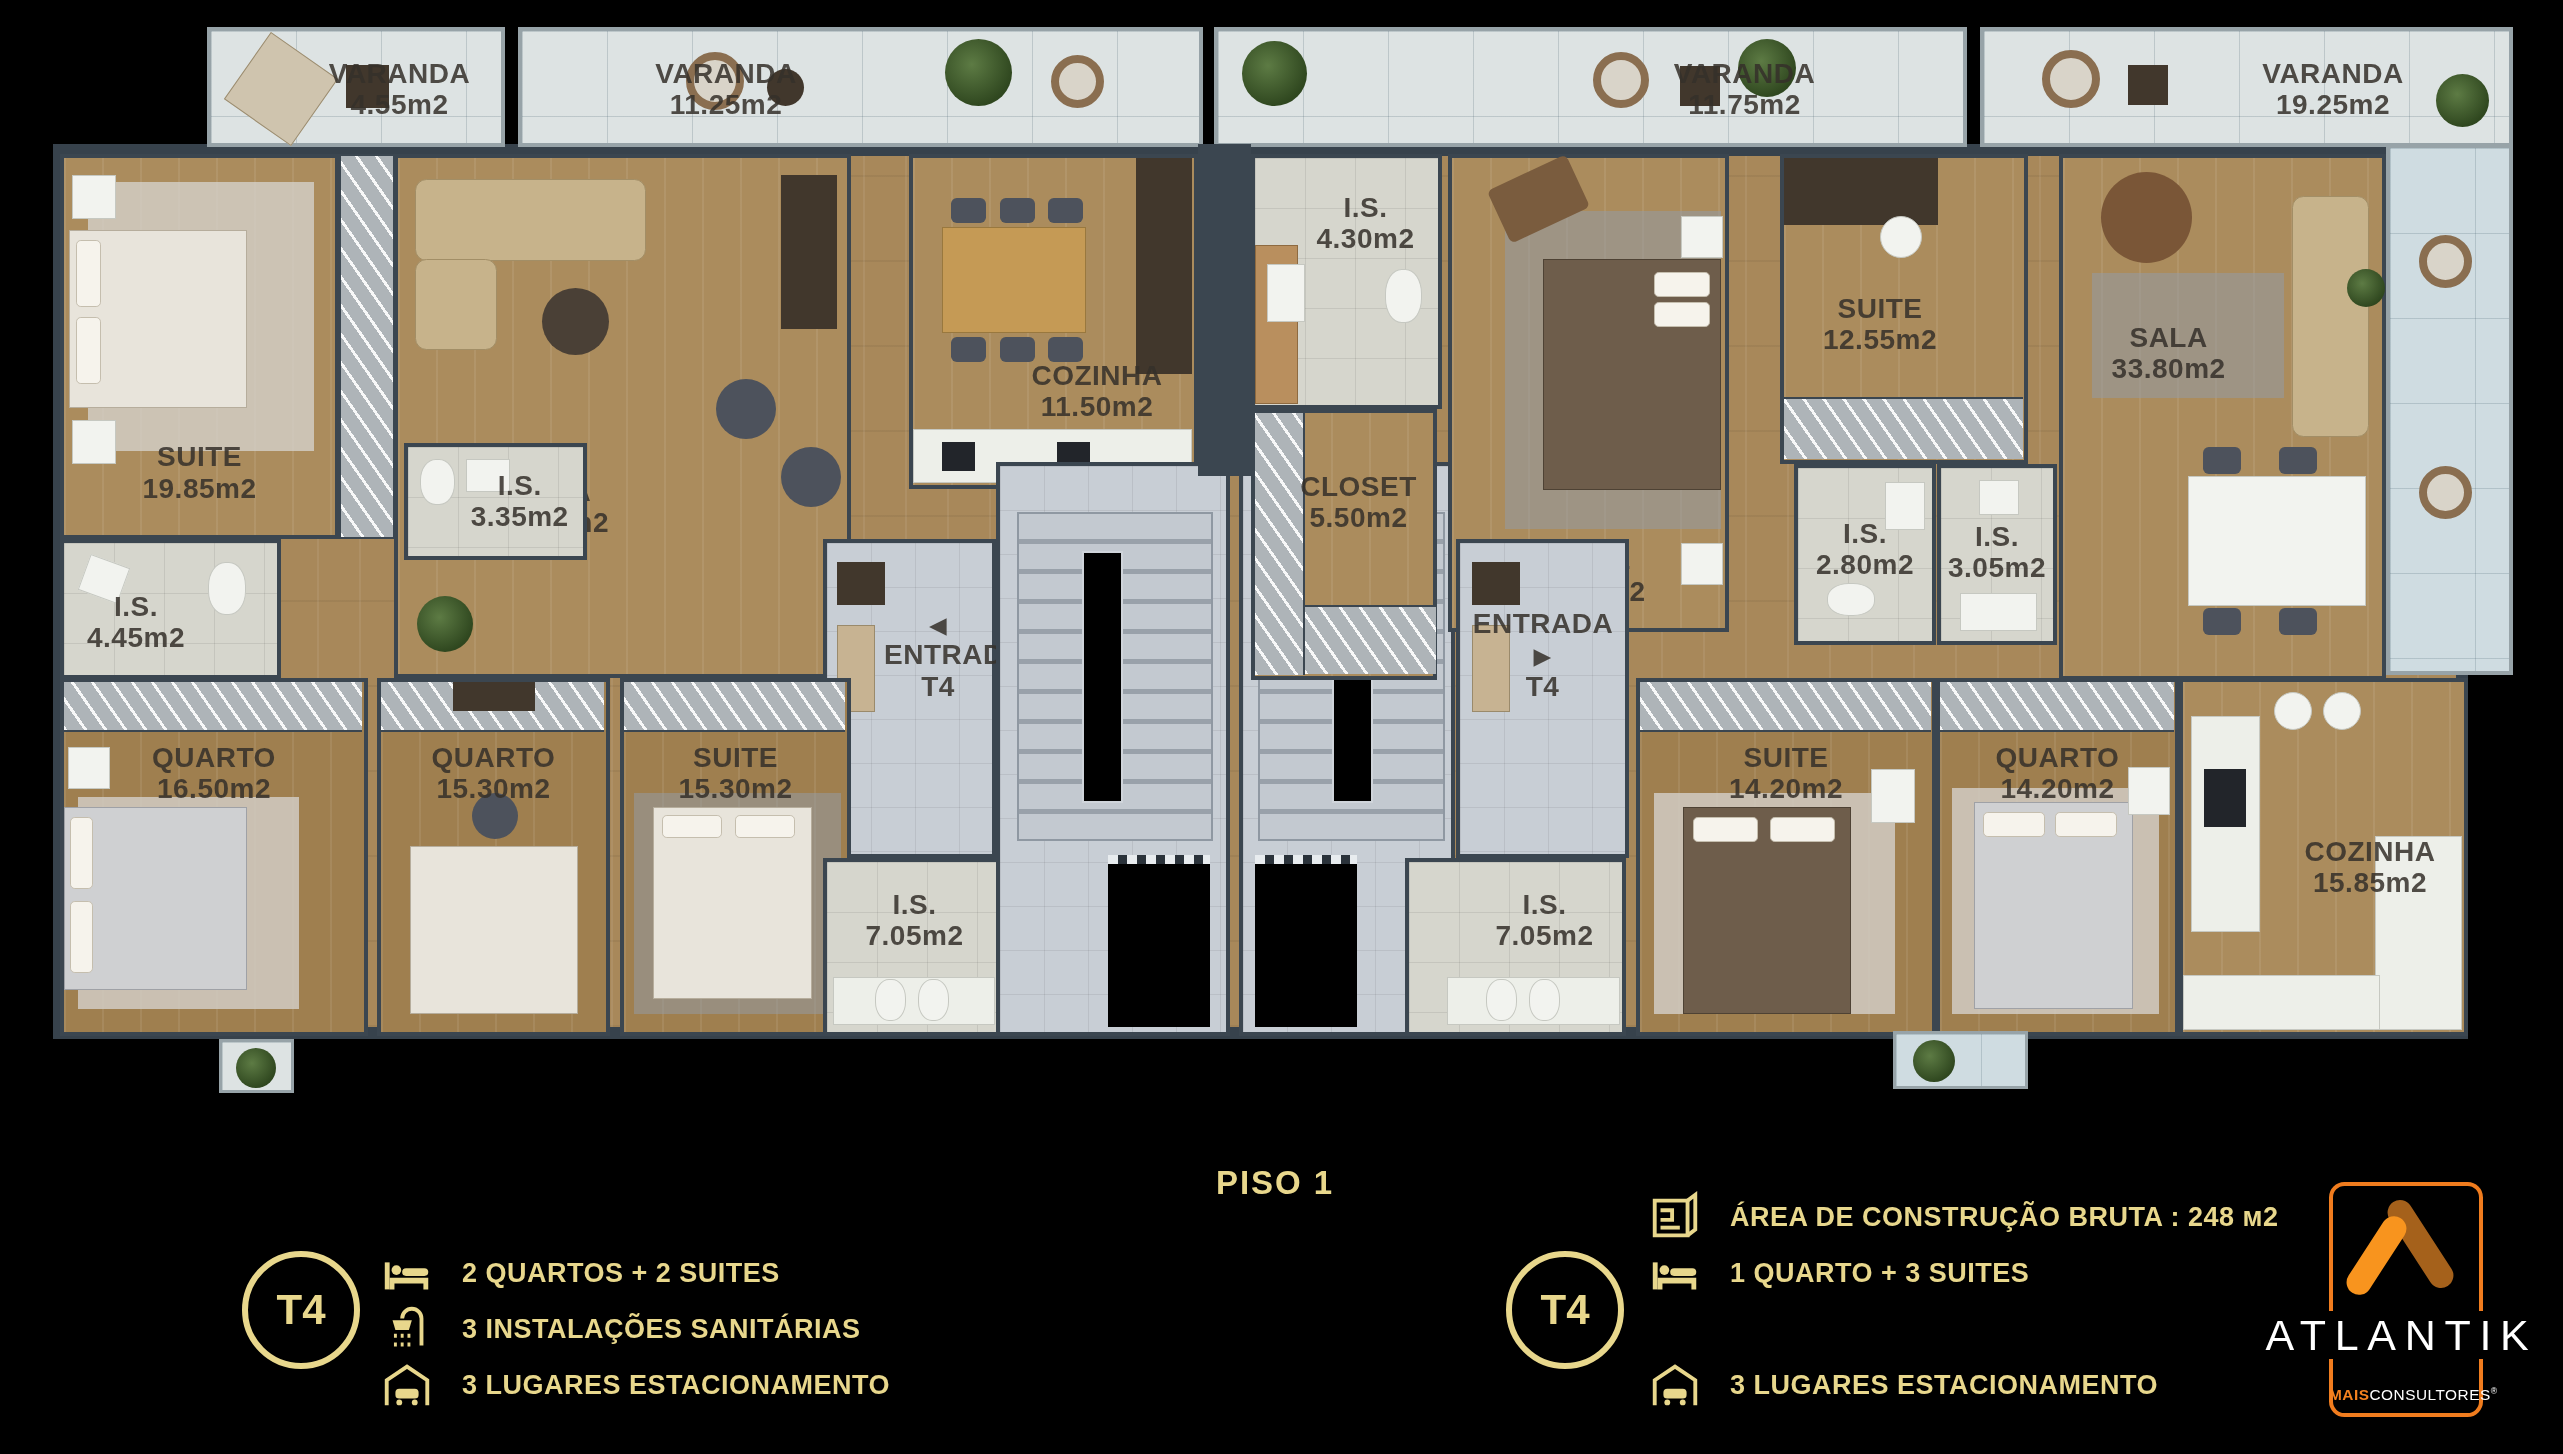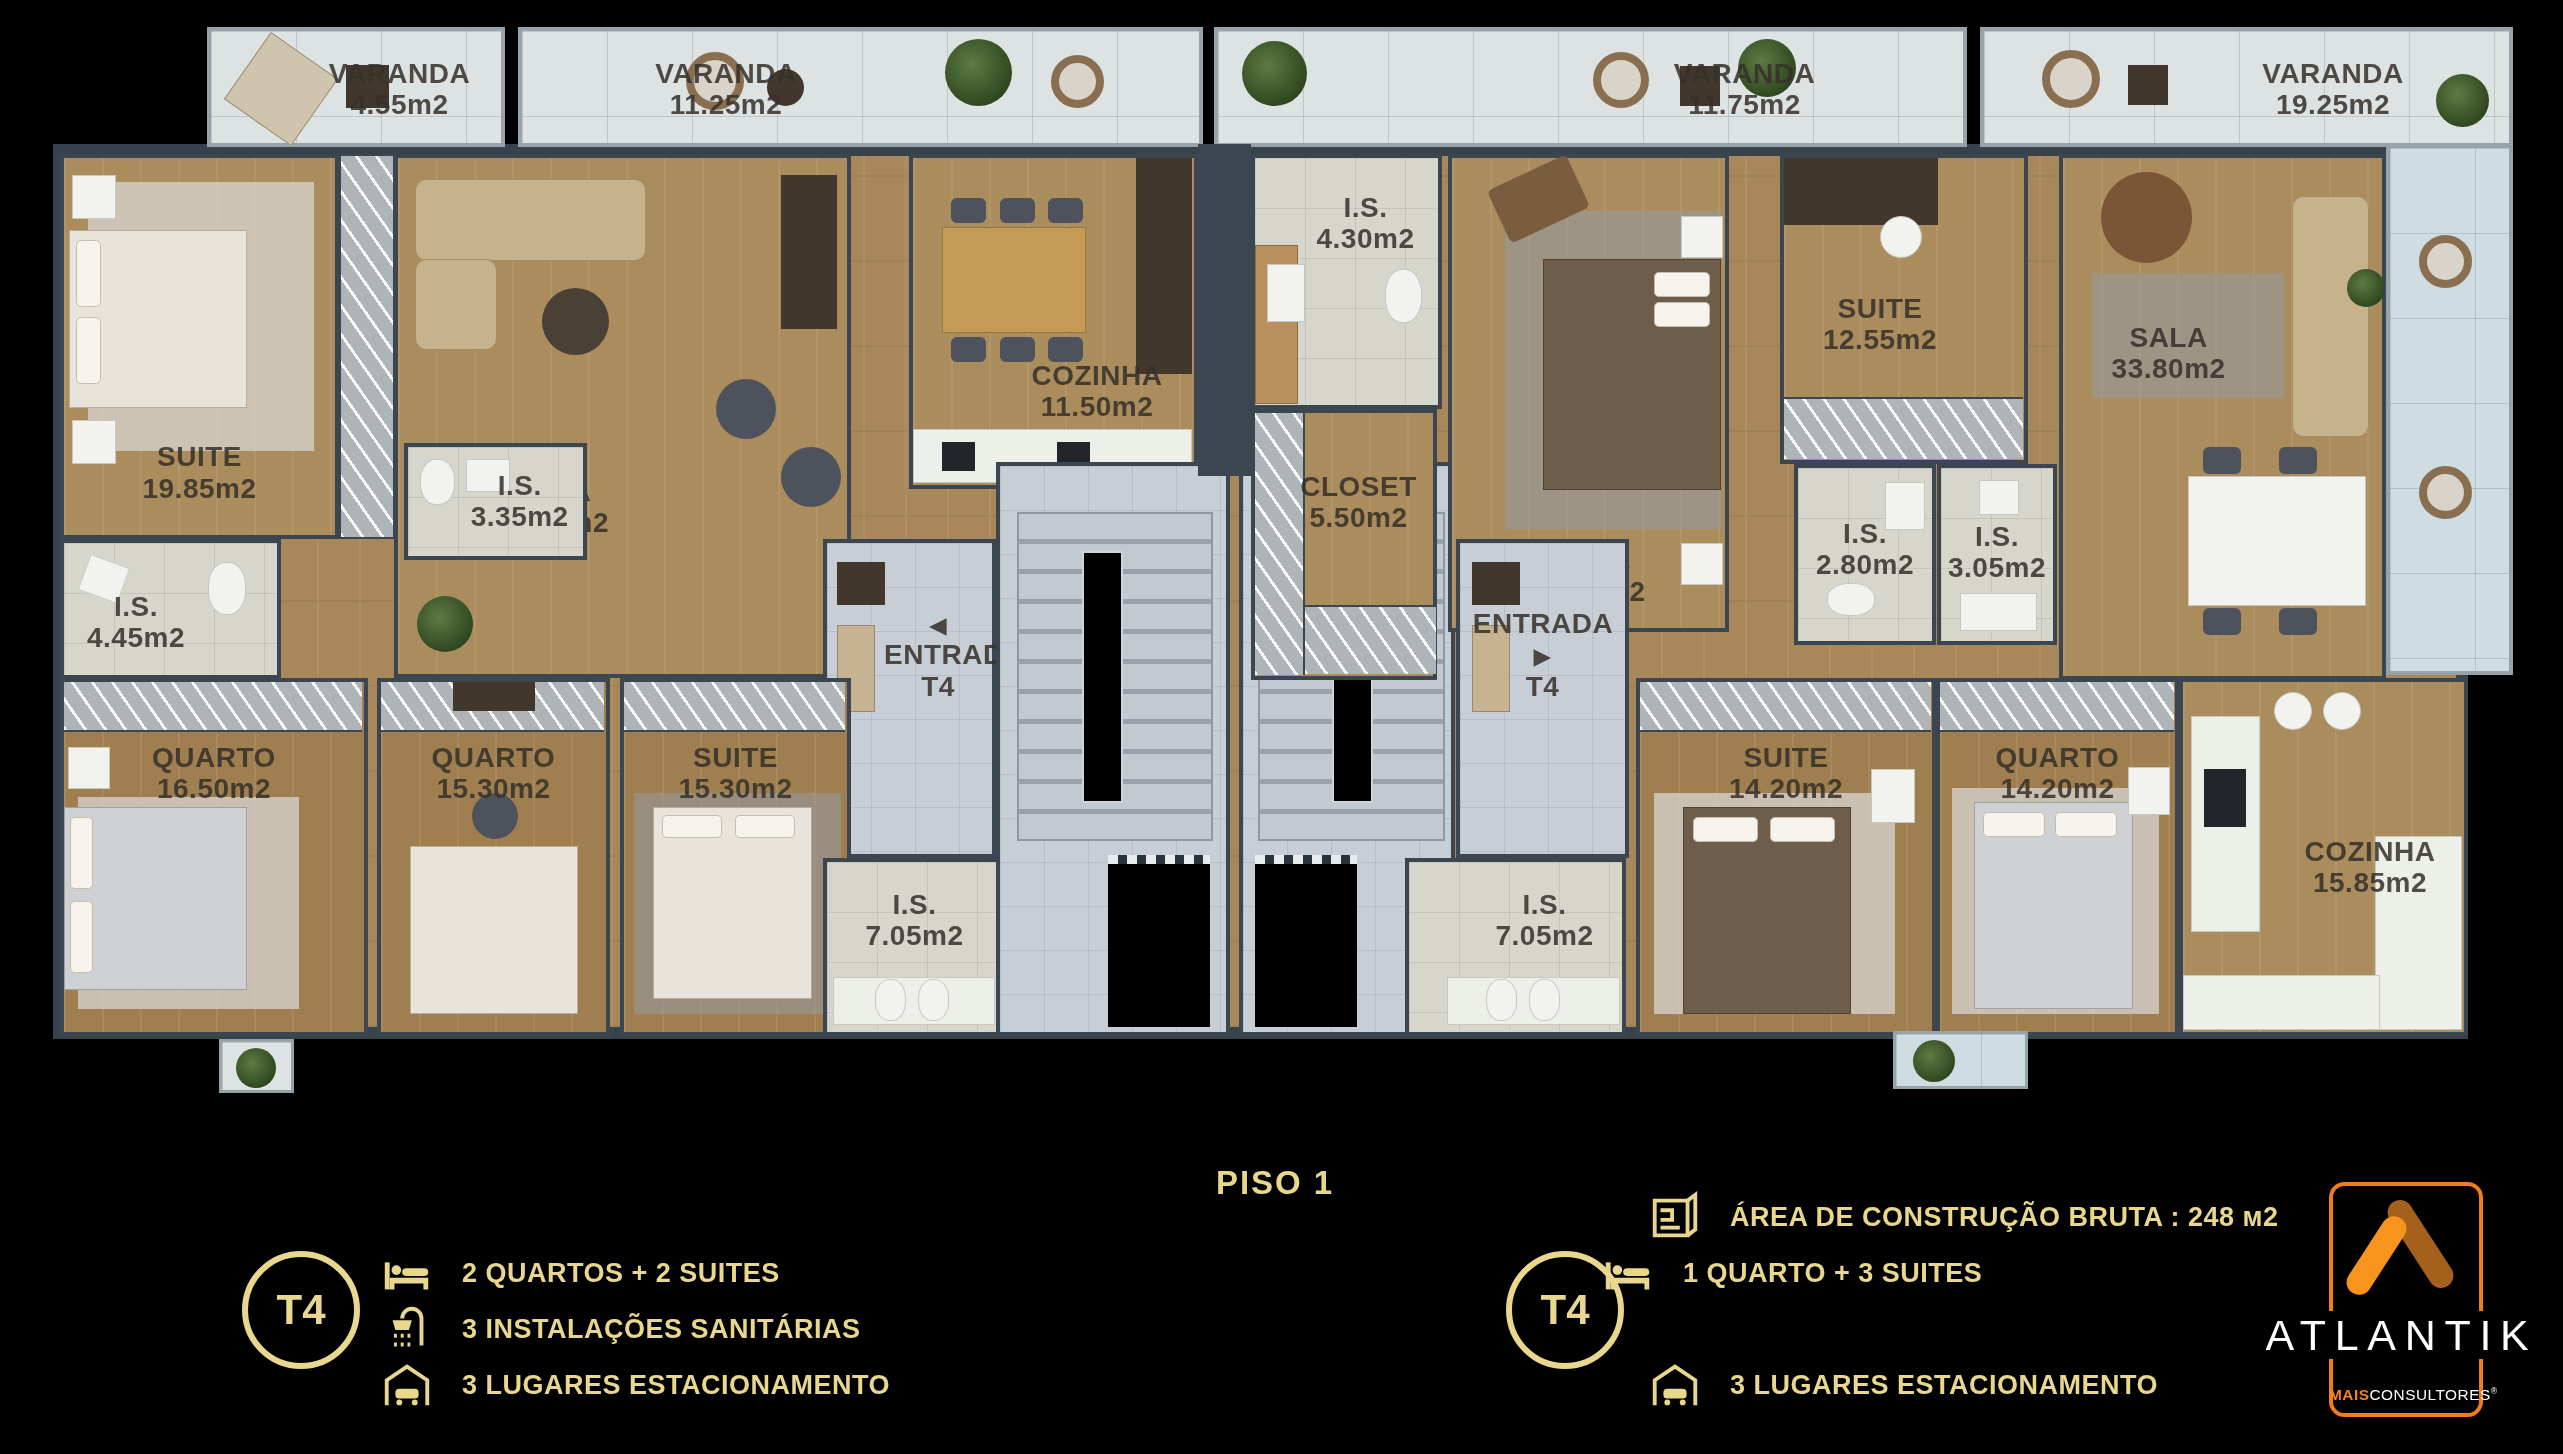--- a/index.html
+++ b/index.html
@@ -457,21 +457,21 @@
   </div>
   <div class="legend-row" style="left:1647px;top:1189px;">
     <svg class="licon" viewBox="0 0 58 58" fill="none" stroke="#e8d78c" stroke-width="4">
       <path d="M8 12 h34 v36 h-34 z"></path>
         <path d="M42 12 l8 -6 v36 l-8 6"></path>
         <path d="M14 22 h12 v10 h-12"></path>
         <path d="M14 40 h20"></path>
     </svg>
     <span class="legend-text gold">ÁREA DE CONSTRUÇÃO BRUTA :  248 м2</span>
   </div>
-  <div class="legend-row" style="left:1600px;top:1245px;align-items:center;">
+  <div class="legend-row" style="left:1647px;top:1245px;align-items:center;">
     <svg class="licon" viewBox="0 0 58 58" fill="#e8d78c">
       <rect x="6" y="18" width="5" height="28"></rect>
         <circle cx="18" cy="26" r="5"></circle>
         <path d="M11 34 h40 v12 h-5 v-6 h-30 v6 h-5 z"></path>
         <rect x="24" y="24" width="27" height="8" rx="4"></rect>
     </svg>
     <span class="legend-text gold">1 QUARTO + 3 SUITES</span>
   </div>
   <div class="legend-row" style="left:1647px;top:1357px;">
     <svg class="licon" viewBox="0 0 58 58" fill="none" stroke="#e8d78c" stroke-width="4">

